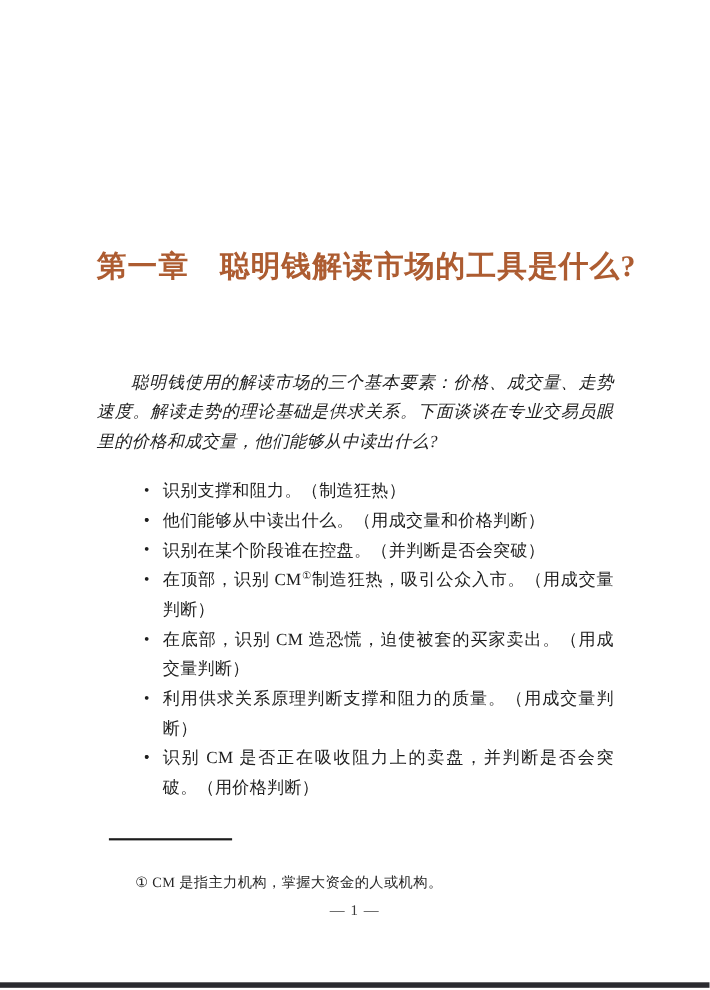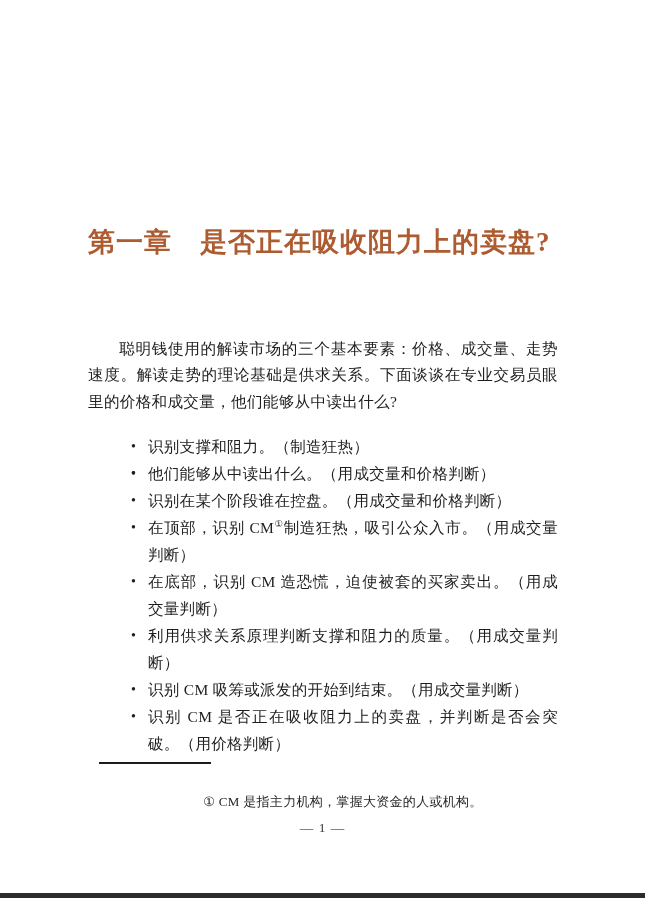--- a/index.html
+++ b/index.html
@@ -34,20 +34,21 @@
   .intro {
     position: absolute;
     left: 88px;
     top: 320px;
     width: 470px;
     font-size: 15.6px;
     line-height: 26.5px;
     text-align: justify;
     text-indent: 2em;
     letter-spacing: 0.3px;
+    font-style: italic;
   }
   .bullet-list {
     position: absolute;
     left: 131px;
     top: 433px;
     width: 427px;
     margin: 0;
     padding: 0;
     list-style: none;
     font-size: 15.5px;
@@ -80,21 +81,20 @@
     border-top: 2px solid #1c1c1c;
   }
   .footnote {
     position: absolute;
     left: 123px;
     top: 780px;
     width: 440px;
     font-size: 13px;
     letter-spacing: 0.3px;
     color: #262626;
-    text-align: center;
   }
   .page-number {
     position: absolute;
     left: 0;
     top: 820px;
     width: 645px;
     text-align: center;
     font-size: 13.5px;
     color: #3a3a3a;
     letter-spacing: 1px;
@@ -106,33 +106,33 @@
     width: 645px;
     height: 5px;
     background: #2b2b30;
   }
 </style>
 </head>
 <body>
 
 <div class="page">
 
-  <h1 class="chapter-title" style="color: rgb(173, 92, 49);">第一章　是否正在吸收阻力上的卖盘?</h1>
+  <h1 class="chapter-title" style="color: rgb(173, 92, 49);">第一章　聪明钱解读市场的工具是什么?</h1>
 
   <p class="intro">聪明钱使用的解读市场的三个基本要素：价格、成交量、走势速度。解读走势的理论基础是供求关系。下面谈谈在专业交易员眼里的价格和成交量，他们能够从中读出什么?</p>
 
   <ul class="bullet-list">
       <li><span class="dot">•</span><span>识别支撑和阻力。（制造狂热）</span></li>
       <li><span class="dot">•</span></li>
       <li><span class="dot">•</span><span>他们能够从中读出什么。（用成交量和价格判断）</span></li>
-      <li><span class="dot">•</span><span>识别在某个阶段谁在控盘。（用成交量和价格判断）</span></li>
+      <li><span class="dot">•</span><span>识别在某个阶段谁在控盘。（并判断是否会突破）</span></li>
       <li><span class="dot">•</span><span>在顶部，识别 CM</span><sup>①</sup><span>制造狂热，吸引公众入市。（用成交量判断）</span></li>
       <li><span class="dot">•</span><span>在底部，识别 CM 造恐慌，迫使被套的买家卖出。（用成交量判断）</span></li>
       <li><span class="dot">•</span><span>利用供求关系原理判断支撑和阻力的质量。（用成交量判断）</span></li>
-      <li><span class="dot">•</span><span>识别 CM 吸筹或派发的开始到结束。（用成交量判断）</span></li>
+      <li><span class="dot">•</span></li>
       <li><span class="dot">•</span><span>识别 CM 是否正在吸收阻力上的卖盘，并判断是否会突破。（用价格判断）</span></li>
     </ul>
 
   <div class="footnote-rule"></div>
 
   <p class="footnote">① CM 是指主力机构，掌握大资金的人或机构。</p>
 
   <div class="page-number">— 1 —</div>
 
   <div class="bottom-bar" style="background: rgb(43, 43, 48);"></div>

